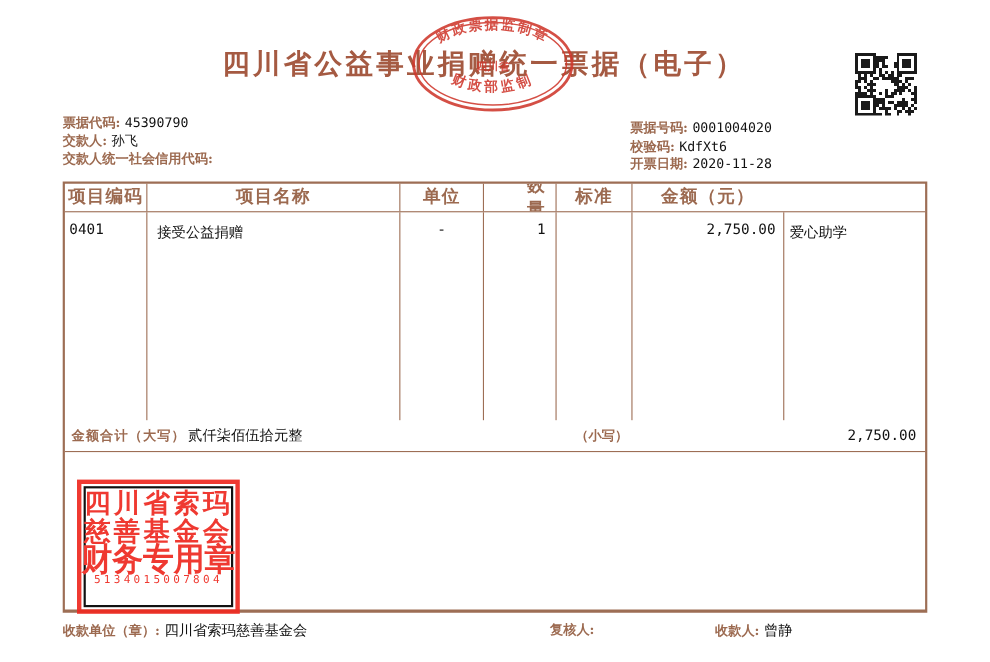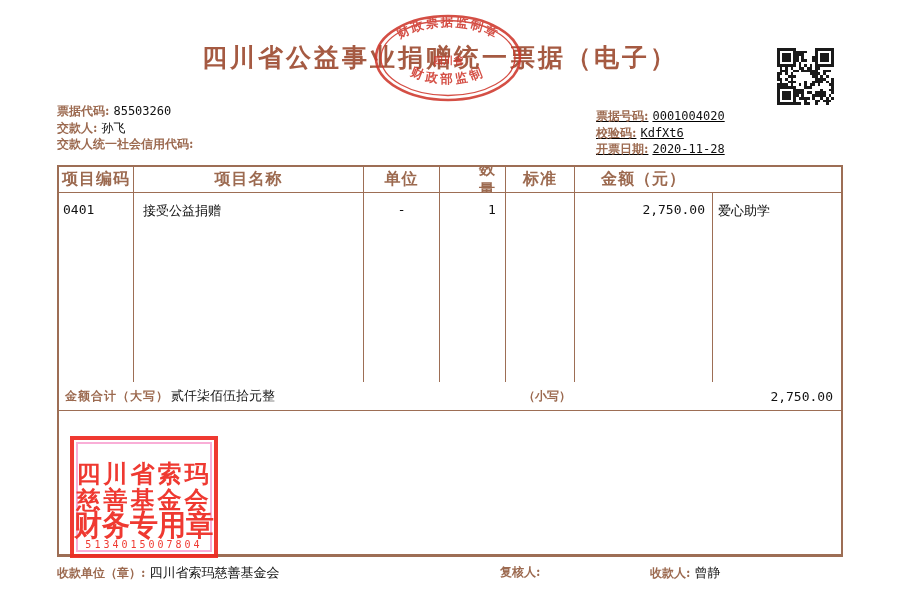--- a/index.html
+++ b/index.html
@@ -13,21 +13,21 @@
 
   
   .oval{position:absolute;left:368px;top:6px;z-index:2;opacity:.88;}
 
   
   .qr{position:absolute;left:777px;top:48px;width:57px;height:57px;}
 
   
   .hdr{position:absolute;font-size:12px;line-height:16.5px;white-space:nowrap;}
   .hdr-left{left:57px;top:103px;}
-  .hdr-right{left:596px;top:108px;text-decoration:underline;}
+  .hdr-right{left:573px;top:108px;}
   .lbl{color:#9c6a50;font-family:"DejaVu Serif","Liberation Serif",serif;font-weight:bold;}
   .val{color:#111;padding-left:4px;}
   .num{font-family:"DejaVu Sans Mono","Liberation Mono",monospace;}
 
   
   .tbl{position:absolute;left:57px;top:165px;width:786px;height:392px;box-sizing:border-box;
        border:2px solid #9d6e55;border-bottom-width:3px;display:flex;flex-direction:column;background:transparent;}
   .thead{display:flex;height:25px;border-bottom:1px solid #9d6e55;flex:0 0 auto;}
   .tbody{display:flex;height:189px;flex:0 0 auto;}
   .cell{box-sizing:border-box;overflow:hidden;}
@@ -49,22 +49,22 @@
                  font-weight:bold;font-size:12px;color:#9c6a50;letter-spacing:1px;}
   .trow .t-words{color:#111;margin-left:2px;}
   .trow .t-small{position:absolute;left:464px;font-family:"DejaVu Serif","Liberation Serif",serif;
                  font-weight:bold;font-size:12px;color:#9c6a50;}
   .trow .t-figs{position:absolute;right:8px;color:#111;}
   .stamp-area{flex:1;}
 
   
   .seal{position:absolute;left:70px;top:436px;width:148px;height:122px;box-sizing:border-box;
         border:4px solid #ee2b22;z-index:5;opacity:.93;background:transparent;}
-  .seal-inner{position:absolute;left:2px;top:2px;right:2px;bottom:2px;border:2px solid #f9a8d4;
-              display:flex;flex-direction:column;justify-content:flex-end;align-items:center;
+  .seal-inner{position:absolute;left:2px;top:2px;right:2px;bottom:2px;border:2px solid #000000;
+              display:flex;flex-direction:column;justify-content:flex-start;align-items:center;
               color:#ee2b22;}
   .seal-row{font-weight:bold;font-size:24px;line-height:26px;letter-spacing:3px;white-space:nowrap;
             font-family:"DejaVu Sans","Liberation Sans",sans-serif;}
   .seal-row.big{font-size:28px;letter-spacing:0;font-weight:900;transform:scaleY(1.04);}
   .seal-num{font-size:10px;font-weight:normal;letter-spacing:3px;
             font-family:"DejaVu Sans Mono","Liberation Mono",monospace;}
 
   
   .footer{position:absolute;top:564px;left:0;width:900px;height:20px;font-size:12px;white-space:nowrap;}
   .f-item{position:absolute;}
@@ -329,21 +329,21 @@
       <rect x="7" y="20" width="1" height="1"></rect>
       <rect x="8" y="20" width="1" height="1"></rect>
       <rect x="10" y="20" width="1" height="1"></rect>
       <rect x="11" y="20" width="1" height="1"></rect>
       <rect x="14" y="20" width="1" height="1"></rect>
       <rect x="18" y="20" width="1" height="1"></rect>
     </svg>
 
   <div class="hdr hdr-left">
     <div>
-      <span class="lbl">票据代码:</span><span class="val num">85503260</span>
+      <span class="lbl">票据代码:</span><span class="val num">45390790</span>
     </div>
     <div>
       <span class="lbl">交款人:</span><span class="val">孙飞</span>
     </div>
     <div>
       <span class="lbl">交款人统一社会信用代码:</span><span class="val num"></span>
     </div>
   </div>
 
   <div class="hdr hdr-right">

